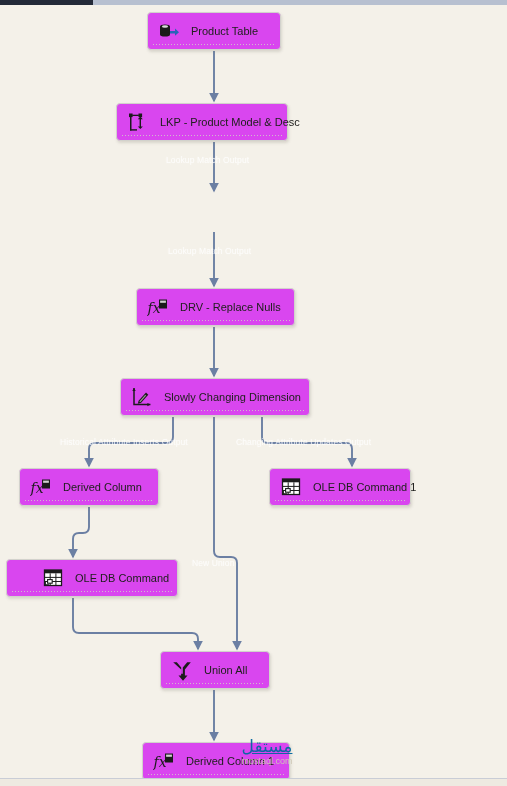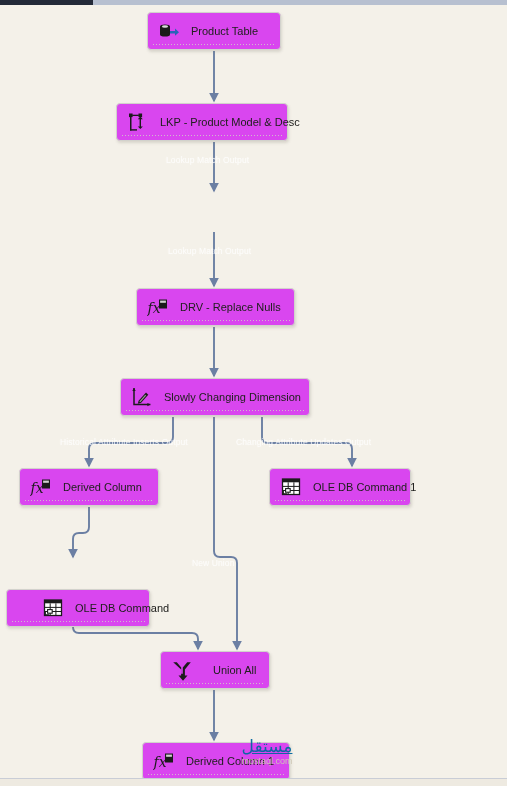--- a/index.html
+++ b/index.html
@@ -235,37 +235,37 @@
         <line x1="13.9" y1="6.3" x2="13.9" y2="18.5" stroke="#1b1b1b" stroke-width="1"></line>
         <line x1="2.5" y1="10.4" x2="19.5" y2="10.4" stroke="#1b1b1b" stroke-width="1"></line>
         <line x1="2.5" y1="14.5" x2="19.5" y2="14.5" stroke="#1b1b1b" stroke-width="1"></line>
         <path d="M2 14.2 v4.6 h5.2 v-1.6 h-3.3 v-3 z" fill="#1b1b1b"></path>
         <rect x="5.6" y="12.6" width="4.6" height="3.6" fill="#ffffff" stroke="#1b1b1b" stroke-width="1.1"></rect>
       </svg>
     </span>
     <span class="node-label">OLE DB Command 1</span>
   </div>
 
-  <div class="node" style="left:6px; top:589px; width:144px;padding-left:35px;">
+  <div class="node" style="left:6px; top:559px; width:172px;padding-left:35px;">
     <span class="node-icon">
       <svg width="22" height="22" viewBox="0 0 22 22">
         <rect x="2.5" y="3" width="17" height="15.5" fill="#ffffff" stroke="#1b1b1b" stroke-width="1.3"></rect>
         <rect x="2.5" y="3" width="17" height="3.3" fill="#1b1b1b"></rect>
         <line x1="8.2" y1="6.3" x2="8.2" y2="18.5" stroke="#1b1b1b" stroke-width="1"></line>
         <line x1="13.9" y1="6.3" x2="13.9" y2="18.5" stroke="#1b1b1b" stroke-width="1"></line>
         <line x1="2.5" y1="10.4" x2="19.5" y2="10.4" stroke="#1b1b1b" stroke-width="1"></line>
         <line x1="2.5" y1="14.5" x2="19.5" y2="14.5" stroke="#1b1b1b" stroke-width="1"></line>
         <path d="M2 14.2 v4.6 h5.2 v-1.6 h-3.3 v-3 z" fill="#1b1b1b"></path>
         <rect x="5.6" y="12.6" width="4.6" height="3.6" fill="#ffffff" stroke="#1b1b1b" stroke-width="1.1"></rect>
       </svg>
     </span>
     <span class="node-label">OLE DB Command</span>
   </div>
 
-  <div class="node" style="left:160px; top:651px; width:110px;gap:9px;">
+  <div class="node" style="left:160px; top:651px; width:110px;">
     <span class="node-icon">
       <svg width="22" height="22" viewBox="0 0 22 22">
         <path d="M2.2 3.2 h3.6 l4.4 5.4 v6.2 h1.6 v-6.2 l4.4 -5.4 h3.6 l-5.9 7.3 v6.1 h2.6 l-4.5 5.1 -4.5 -5.1 h2.6 v-6.1 z" fill="#1b1b1b"></path>
       </svg>
     </span>
     <span class="node-label">Union All</span>
   </div>
 
   <div class="node" style="left:142px; top:742px; width:148px;">
     <span class="node-icon">

